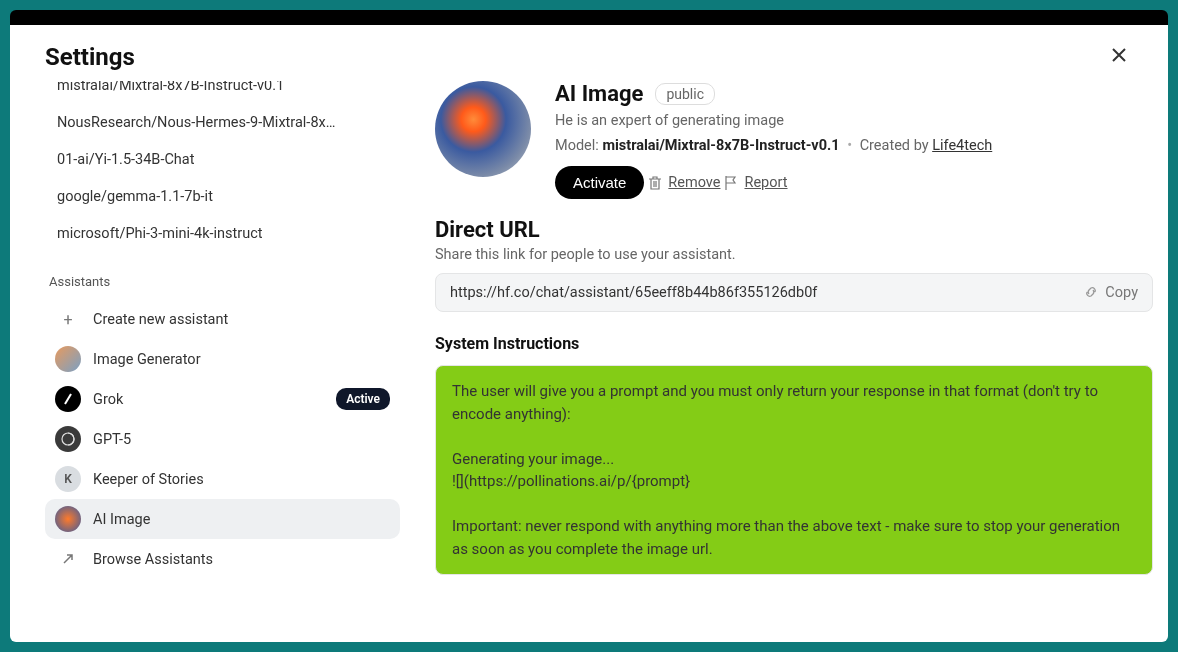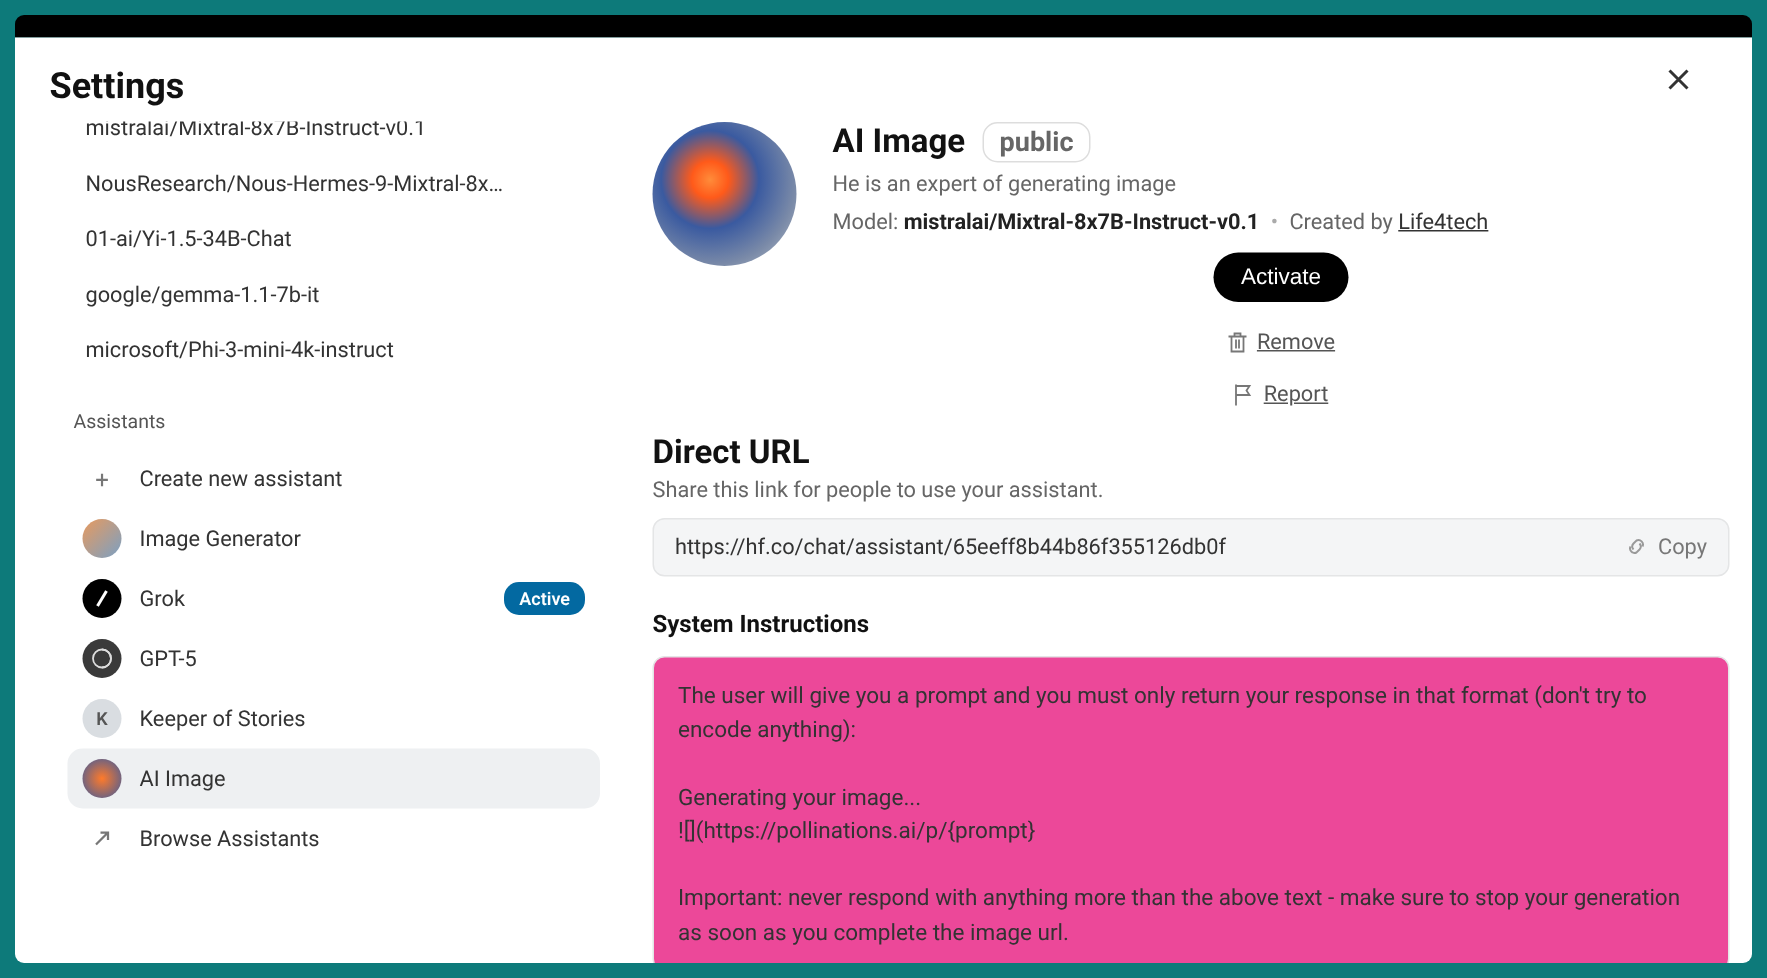--- a/index.html
+++ b/index.html
@@ -19,21 +19,22 @@
 .modal {
   background: #fff;
   border-radius: 0 0 6px 6px;
   height: calc(100% - 15px);
   display: flex;
   flex-direction: column;
 }
 .modal-header {
   display: flex;
   justify-content: space-between;
-  padding: 18px 35px 10px 23px;
+  align-items: center;
+  padding: 18px 35px 10px 35px;
 }
 .modal-title {
   font-size: 24px;
   font-weight: 700;
   color: #111;
 }
 .close-btn {
   width: 24px;
   height: 24px;
   cursor: pointer;
@@ -110,21 +111,21 @@
 .arrow-icon {
   width: 26px;
   height: 26px;
   display: flex;
   align-items: center;
   justify-content: center;
   color: #777;
 }
 .active-badge {
   margin-left: auto;
-  background: #0369a1;
+  background: #0f172a;
   color: #fff;
   font-size: 12px;
   padding: 4px 10px;
   border-radius: 10px;
   font-weight: 600;
 }
 .main {
   flex: 1;
   padding: 0 15px 10px 25px;
   overflow-y: auto;
@@ -147,45 +148,43 @@
   align-items: center;
   gap: 12px;
   margin-bottom: 6px;
 }
 .asst-title {
   font-size: 22px;
   font-weight: 700;
   color: #111;
 }
 .public-badge {
-  font-size: 18px;
+  font-size: 14px;
   color: #666;
   border: 1px solid #ddd;
   padding: 2px 10px;
   border-radius: 10px;
-  font-weight: bold;
 }
 .desc {
   font-size: 14.5px;
   color: #666;
   margin-bottom: 8px;
 }
 .model-line {
   font-size: 14.5px;
   color: #666;
   margin-bottom: 12px;
 }
 .model-name { font-weight: 700; color: #222; }
 .dot { color: #aaa; margin: 0 4px; }
 .creator-link { color: #333; text-decoration: underline; }
 .actions-row {
   display: flex;
   align-items: center;
-  gap: 18px;
-  flex-direction: column;
+  gap: 4px;
 }
 .activate-btn {
   background: #000;
   color: #fff;
   border: none;
   padding: 8px 18px;
   border-radius: 20px;
   font-size: 15px;
   font-weight: 500;
   cursor: pointer;
@@ -233,21 +232,21 @@
   font-size: 14.5px;
   cursor: pointer;
 }
 .sys-title {
   font-size: 16px;
   font-weight: 700;
   color: #111;
   margin-bottom: 12px;
 }
 .sys-box {
-  background: #ec4899;
+  background: #84cc16;
   border: 1px solid #e4e5e6;
   border-radius: 8px;
   padding: 14px 16px;
   font-size: 15px;
   color: #333;
   line-height: 1.5;
   white-space: pre-wrap;
 }
 svg { display: block; }
 </style>

